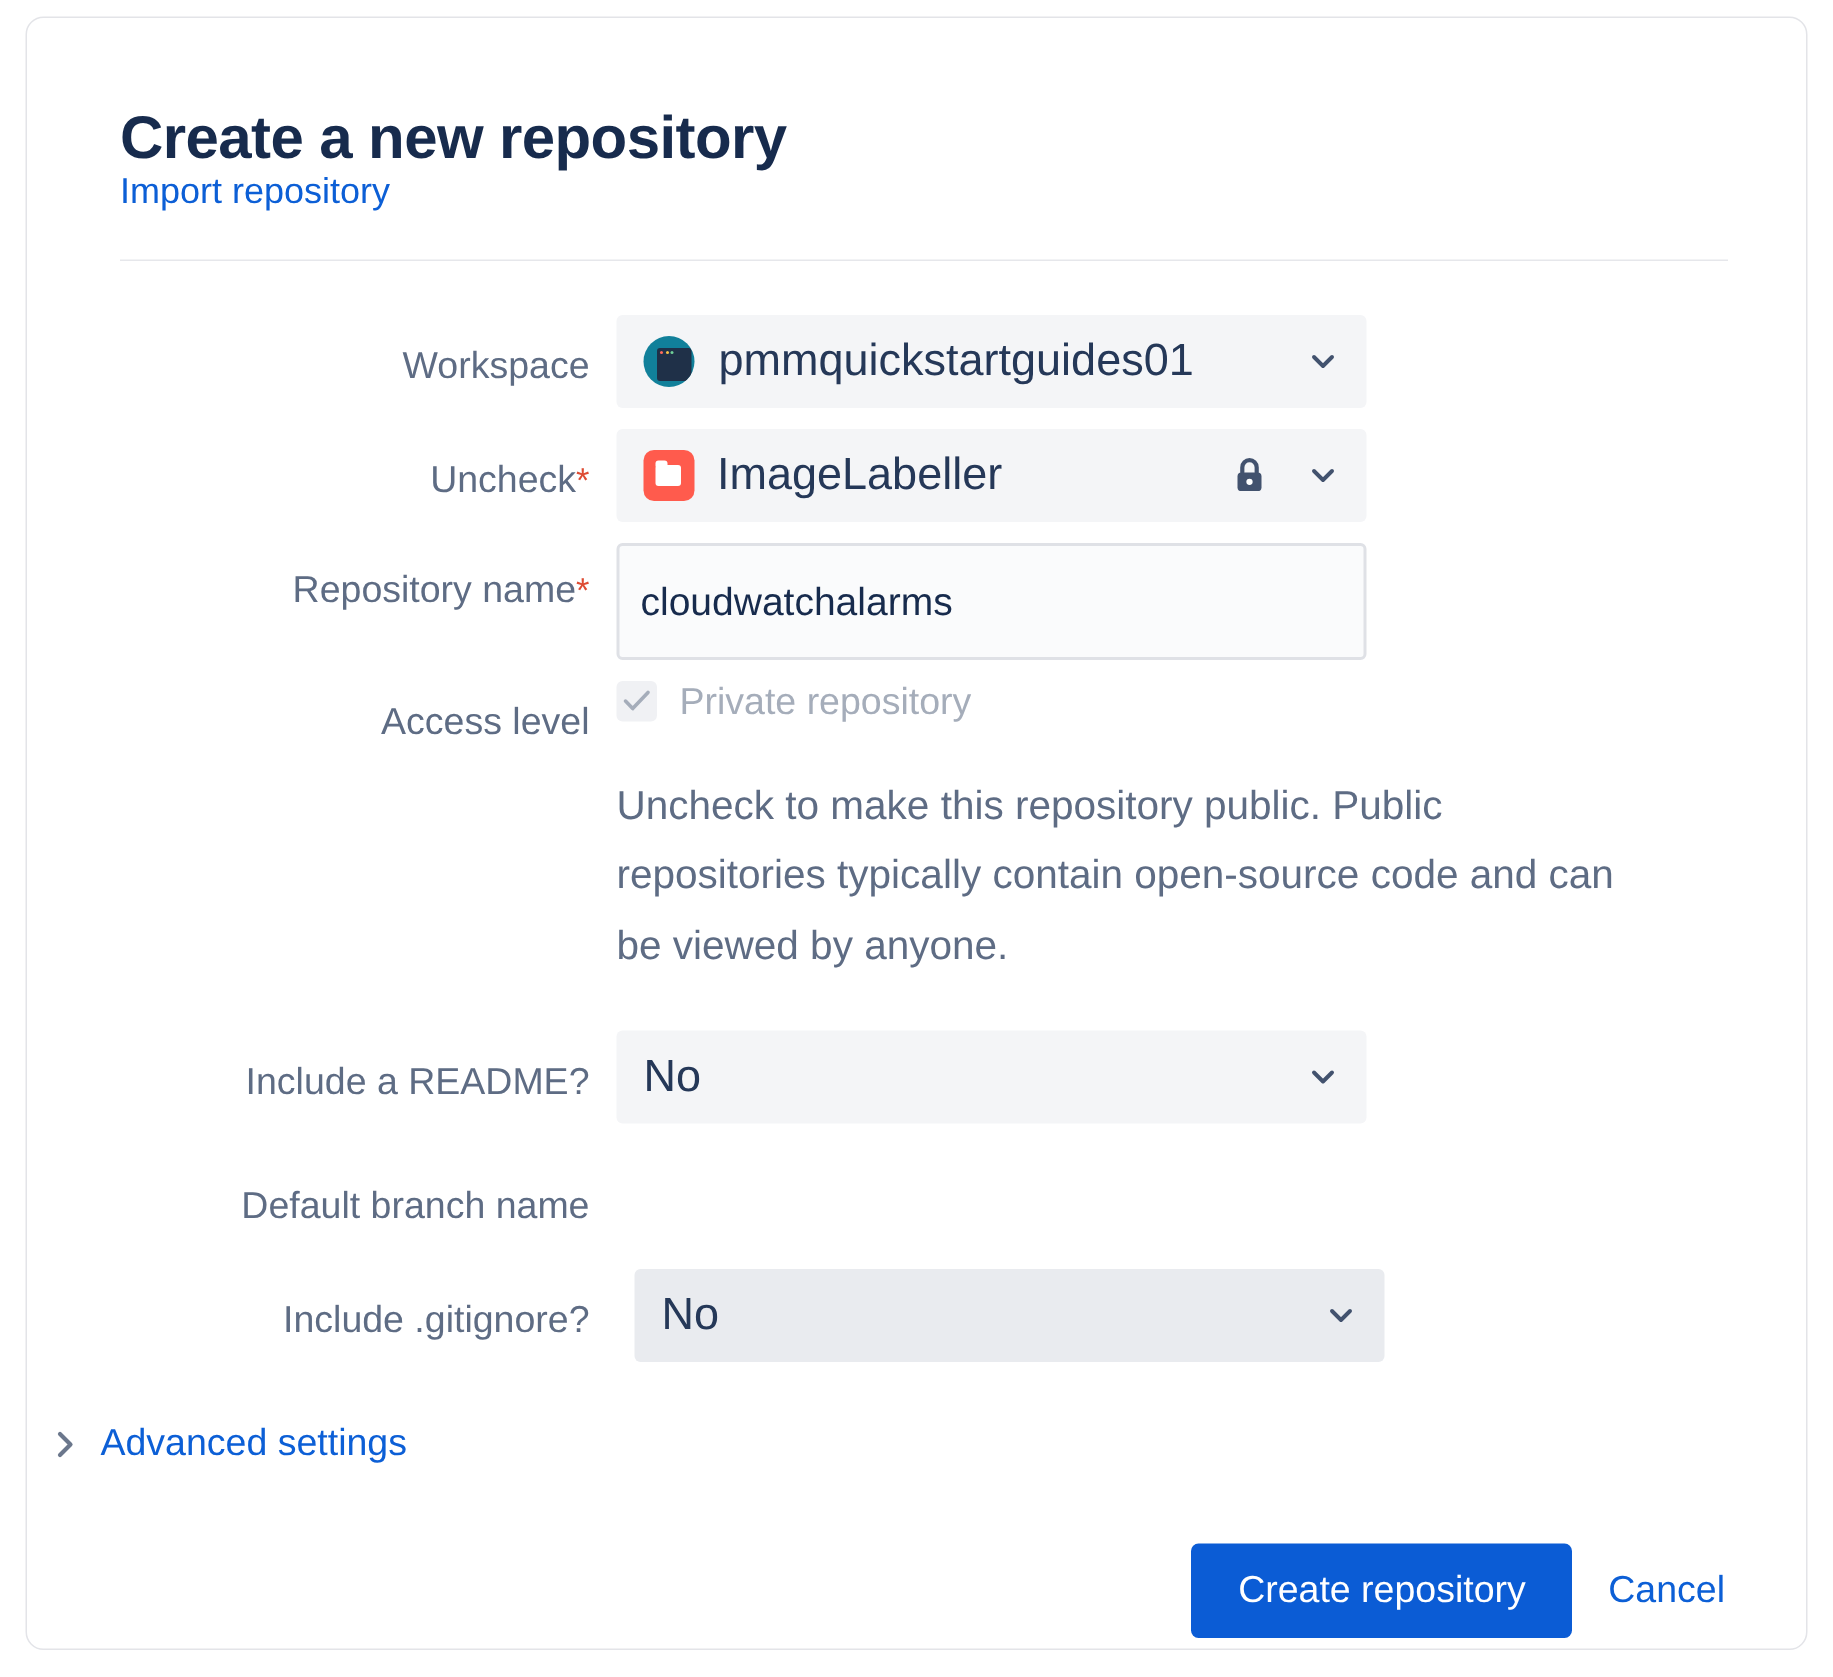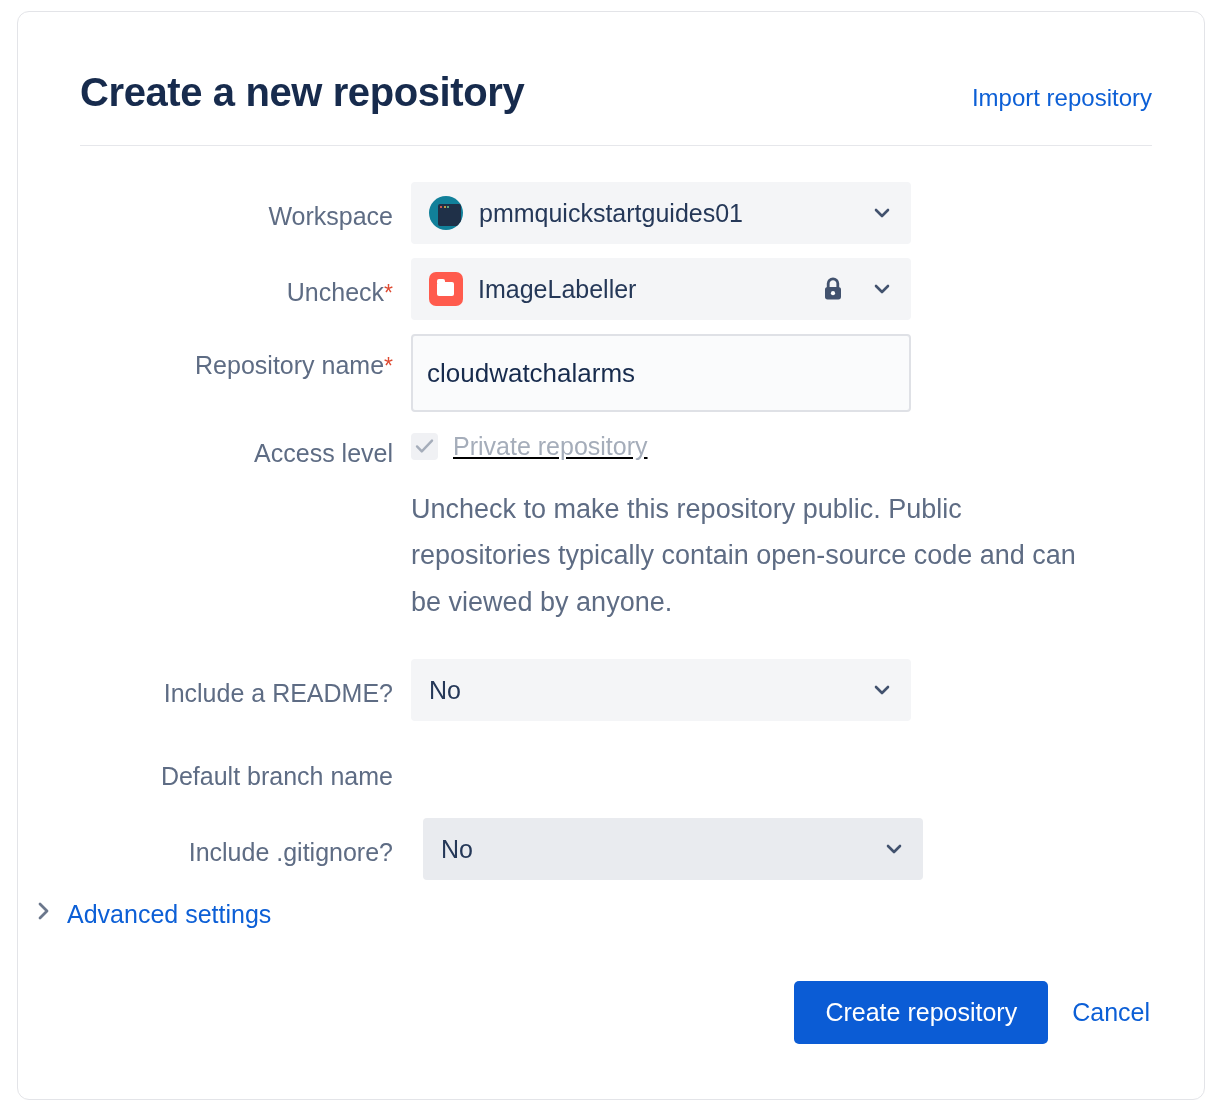--- a/index.html
+++ b/index.html
@@ -29,20 +29,21 @@
 
   .card-inner {
     padding: 58px 52px 0 62px;
   }
 
   
   .header-row {
     display: flex;
     align-items: baseline;
     justify-content: space-between;
+    flex-direction: column;
   }
   .page-title {
     font-size: 40px;
     font-weight: bold;
     color: #172B4D;
     letter-spacing: -0.4px;
     margin: 0;
     line-height: 1.1;
   }
   .import-link {
@@ -101,21 +102,21 @@
     background: #F4F5F7;
     border: none;
     border-radius: 4px;
     display: flex;
     align-items: center;
     padding: 0 48px 0 18px;
     cursor: pointer;
   }
   .select.shaded { background: #E9EBEF; }
   .select-text {
-    font-size: 25px;
+    font-size: 30px;
     color: #253858;
     white-space: nowrap;
     overflow: hidden;
     text-overflow: ellipsis;
   }
   .chev-down {
     position: absolute;
     right: 19px;
     top: 50%;
     width: 20px;
@@ -222,23 +223,22 @@
     font-family: "Liberation Sans", sans-serif;
     font-size: 26px;
     color: #172B4D;
     outline: none;
   }
   .tinput::placeholder { color: #7A869A; }
 
   
   .checkline {
     display: flex;
-    align-items: center;
+    align-items: flex-start;
     height: 40px;
-    text-decoration: underline;
   }
   .cbox {
     width: 27px;
     height: 27px;
     flex: 0 0 27px;
     border-radius: 4px;
     background: #F0F1F4;
     position: relative;
     margin-right: 15px;
   }
@@ -251,21 +251,22 @@
     margin-top: 20px;
     font-size: 27px;
     line-height: 1.72;
     color: #5E6C84;
     max-width: 690px;
   }
 
   
   .advanced {
     display: flex;
-    margin: 20px 0 0 -48px;
+    align-items: center;
+    margin: 40px 0 0 -48px;
     cursor: pointer;
     width: fit-content;
   }
   .adv-chev {
     width: 22px;
     height: 22px;
     margin-right: 13px;
     flex: 0 0 22px;
   }
   .adv-label {

